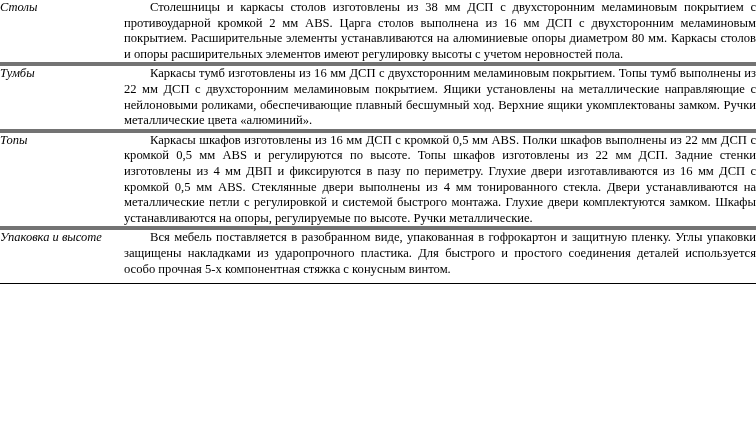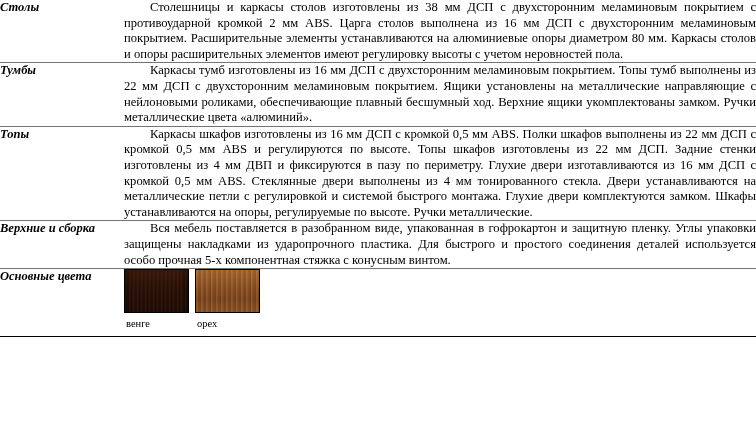--- a/index.html
+++ b/index.html
@@ -27,42 +27,42 @@
   }
   table.spec td {
     vertical-align: top;
     padding: 0;
   }
   .label-cell {
     width: 124px;
     padding: 6px 6px 10px 4px;
     font-family: "Liberation Serif", serif;
     font-style: italic;
-    font-weight: bold;
+    font-weight: normal;
     font-size: 12.5px;
     line-height: 15px;
     color: #000;
     white-space: normal;
   }
   .text-cell {
     padding: 6px 8px 10px 14px;
     font-family: "Liberation Serif", serif;
     font-size: 12.6px;
     line-height: 15.6px;
     text-align: justify;
     text-justify: inter-word;
     color: #000;
   }
   .text-cell p {
     margin: 0;
     text-indent: 26px;
     text-align: justify;
   }
   .row-divider td {
-    border-top: 1px solid #737373;
+    border-top: 4px solid #737373;
   }
   
   .swatches {
     padding: 8px 8px 4px 14px;
   }
   .swatch-row {
     display: flex;
     flex-direction: row;
     align-items: flex-start;
     gap: 6px;
@@ -124,36 +124,21 @@
           <p>Каркасы тумб изготовлены из 16 мм ДСП с двухсторонним меламиновым покрытием. Топы тумб выполнены из 22 мм ДСП с двухсторонним меламиновым покрытием. Ящики установлены на металлические направляющие с нейлоновыми роликами, обеспечивающие плавный бесшумный ход. Верхние ящики укомплектованы замком. Ручки металлические цвета «алюминий».</p>
         </td>
       </tr>
       <tr class="row-divider">
         <td class="label-cell">Топы</td>
         <td class="text-cell">
           <p>Каркасы шкафов изготовлены из 16 мм ДСП с кромкой 0,5 мм ABS. Полки шкафов выполнены из 22 мм ДСП с кромкой 0,5 мм ABS и регулируются по высоте. Топы шкафов изготовлены из 22 мм ДСП. Задние стенки изготовлены из 4 мм ДВП и фиксируются в пазу по периметру. Глухие двери изготавливаются из 16 мм ДСП с кромкой 0,5 мм ABS. Стеклянные двери выполнены из 4 мм тонированного стекла. Двери устанавливаются на металлические петли с регулировкой и системой быстрого монтажа. Глухие двери комплектуются замком. Шкафы устанавливаются на опоры, регулируемые по высоте. Ручки металлические.</p>
         </td>
       </tr>
       <tr class="row-divider">
-        <td class="label-cell">Верхние и сборка</td>
+        <td class="label-cell">Упаковка и высоте</td>
         <td class="text-cell">
           <p>Вся мебель поставляется в разобранном виде, упакованная в гофрокартон и защитную пленку. Углы упаковки защищены накладками из ударопрочного пластика. Для быстрого и простого соединения деталей используется особо прочная 5-х компонентная стяжка с конусным винтом.</p>
-        </td>
-      </tr>
-      <tr class="row-divider">
-        <td class="label-cell colors-label">Основные цвета</td>
-        <td class="swatches">
-          <div class="swatch-row">
-            <div class="swatch-item">
-              <div class="swatch wenge"></div>
-              <div class="swatch-caption">венге</div>
-            </div>
-            <div class="swatch-item">
-              <div class="swatch oreh"></div>
-              <div class="swatch-caption">орех</div>
-            </div>
-          </div>
         </td>
       </tr>
     </tbody>
   </table>
   <div class="bottom-rule"></div>
 </div>
 
 </body></html>

